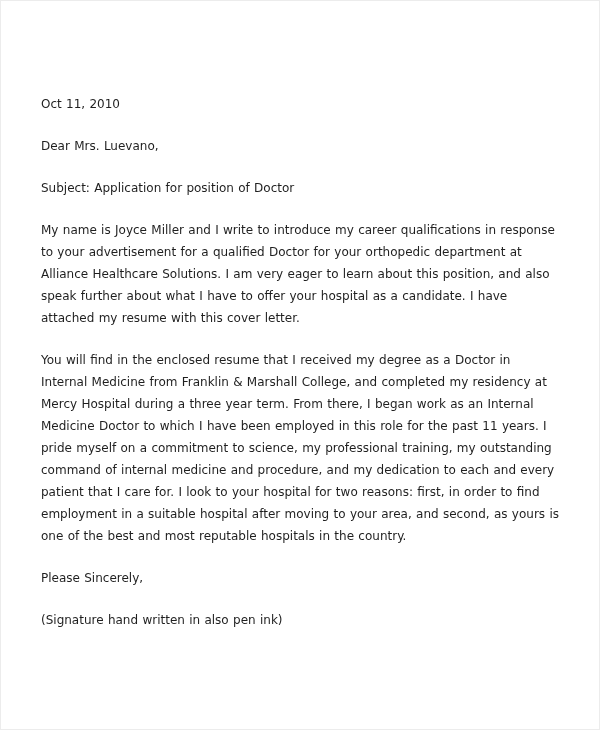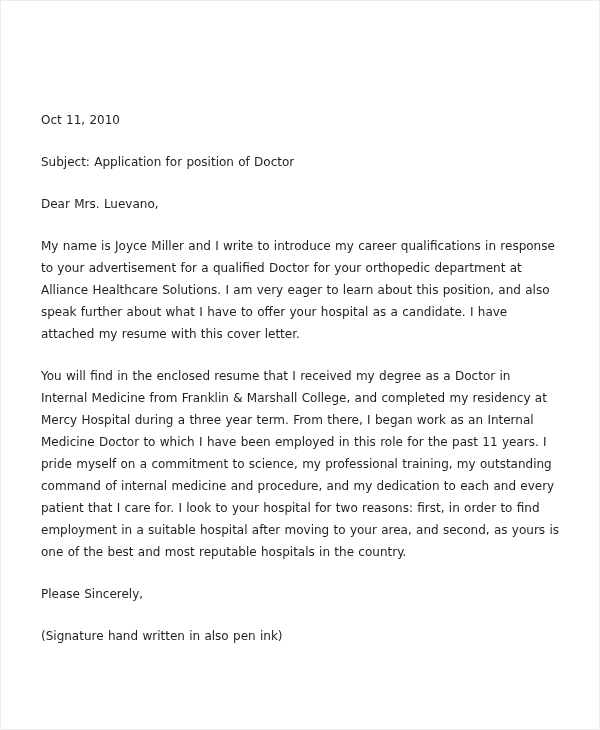--- a/index.html
+++ b/index.html
@@ -15,34 +15,33 @@
     padding: 92px 40px 40px 40px;
     color: #1f1f1f;
     font-size: 12px;
     line-height: 22px;
     overflow: hidden;
   }
   .block {
     margin-bottom: 20px;
     max-width: 522px;
     word-spacing: 0.5px;
-    margin-top: 16px;
   }
   .block:last-child { margin-bottom: 0; }
 </style>
 </head>
 <body>
 
 <div class="page">
 
   <p class="block">Oct 11, 2010</p>
 
+  <p class="block">Dear Mrs. Luevano,</p>
+
   <p class="block">Subject: Application for position of Doctor</p>
-
-  <p class="block">Dear Mrs. Luevano,</p>
 
   <p class="block">My name is Joyce Miller and I write to introduce my career qualifications in response to your advertisement for a qualified Doctor for your orthopedic department at Alliance Healthcare Solutions. I am very eager to learn about this position, and also speak further about what I have to offer your hospital as a candidate. I have attached my resume with this cover letter.</p>
 
   <p class="block">You will find in the enclosed resume that I received my degree as a Doctor in Internal Medicine from Franklin &amp; Marshall College, and completed my residency at Mercy Hospital during a three year term. From there, I began work as an Internal Medicine Doctor to which I have been employed in this role for the past 11 years. I pride myself on a commitment to science, my professional training, my outstanding command of internal medicine and procedure, and my dedication to each and every patient that I care for. I look to your hospital for two reasons: first, in order to find employment in a suitable hospital after moving to your area, and second, as yours is one of the best and most reputable hospitals in the country.</p>
 
 
   <p class="block">Please Sincerely,</p>
 
   <p class="block">(Signature hand written in also pen ink)</p>
 

